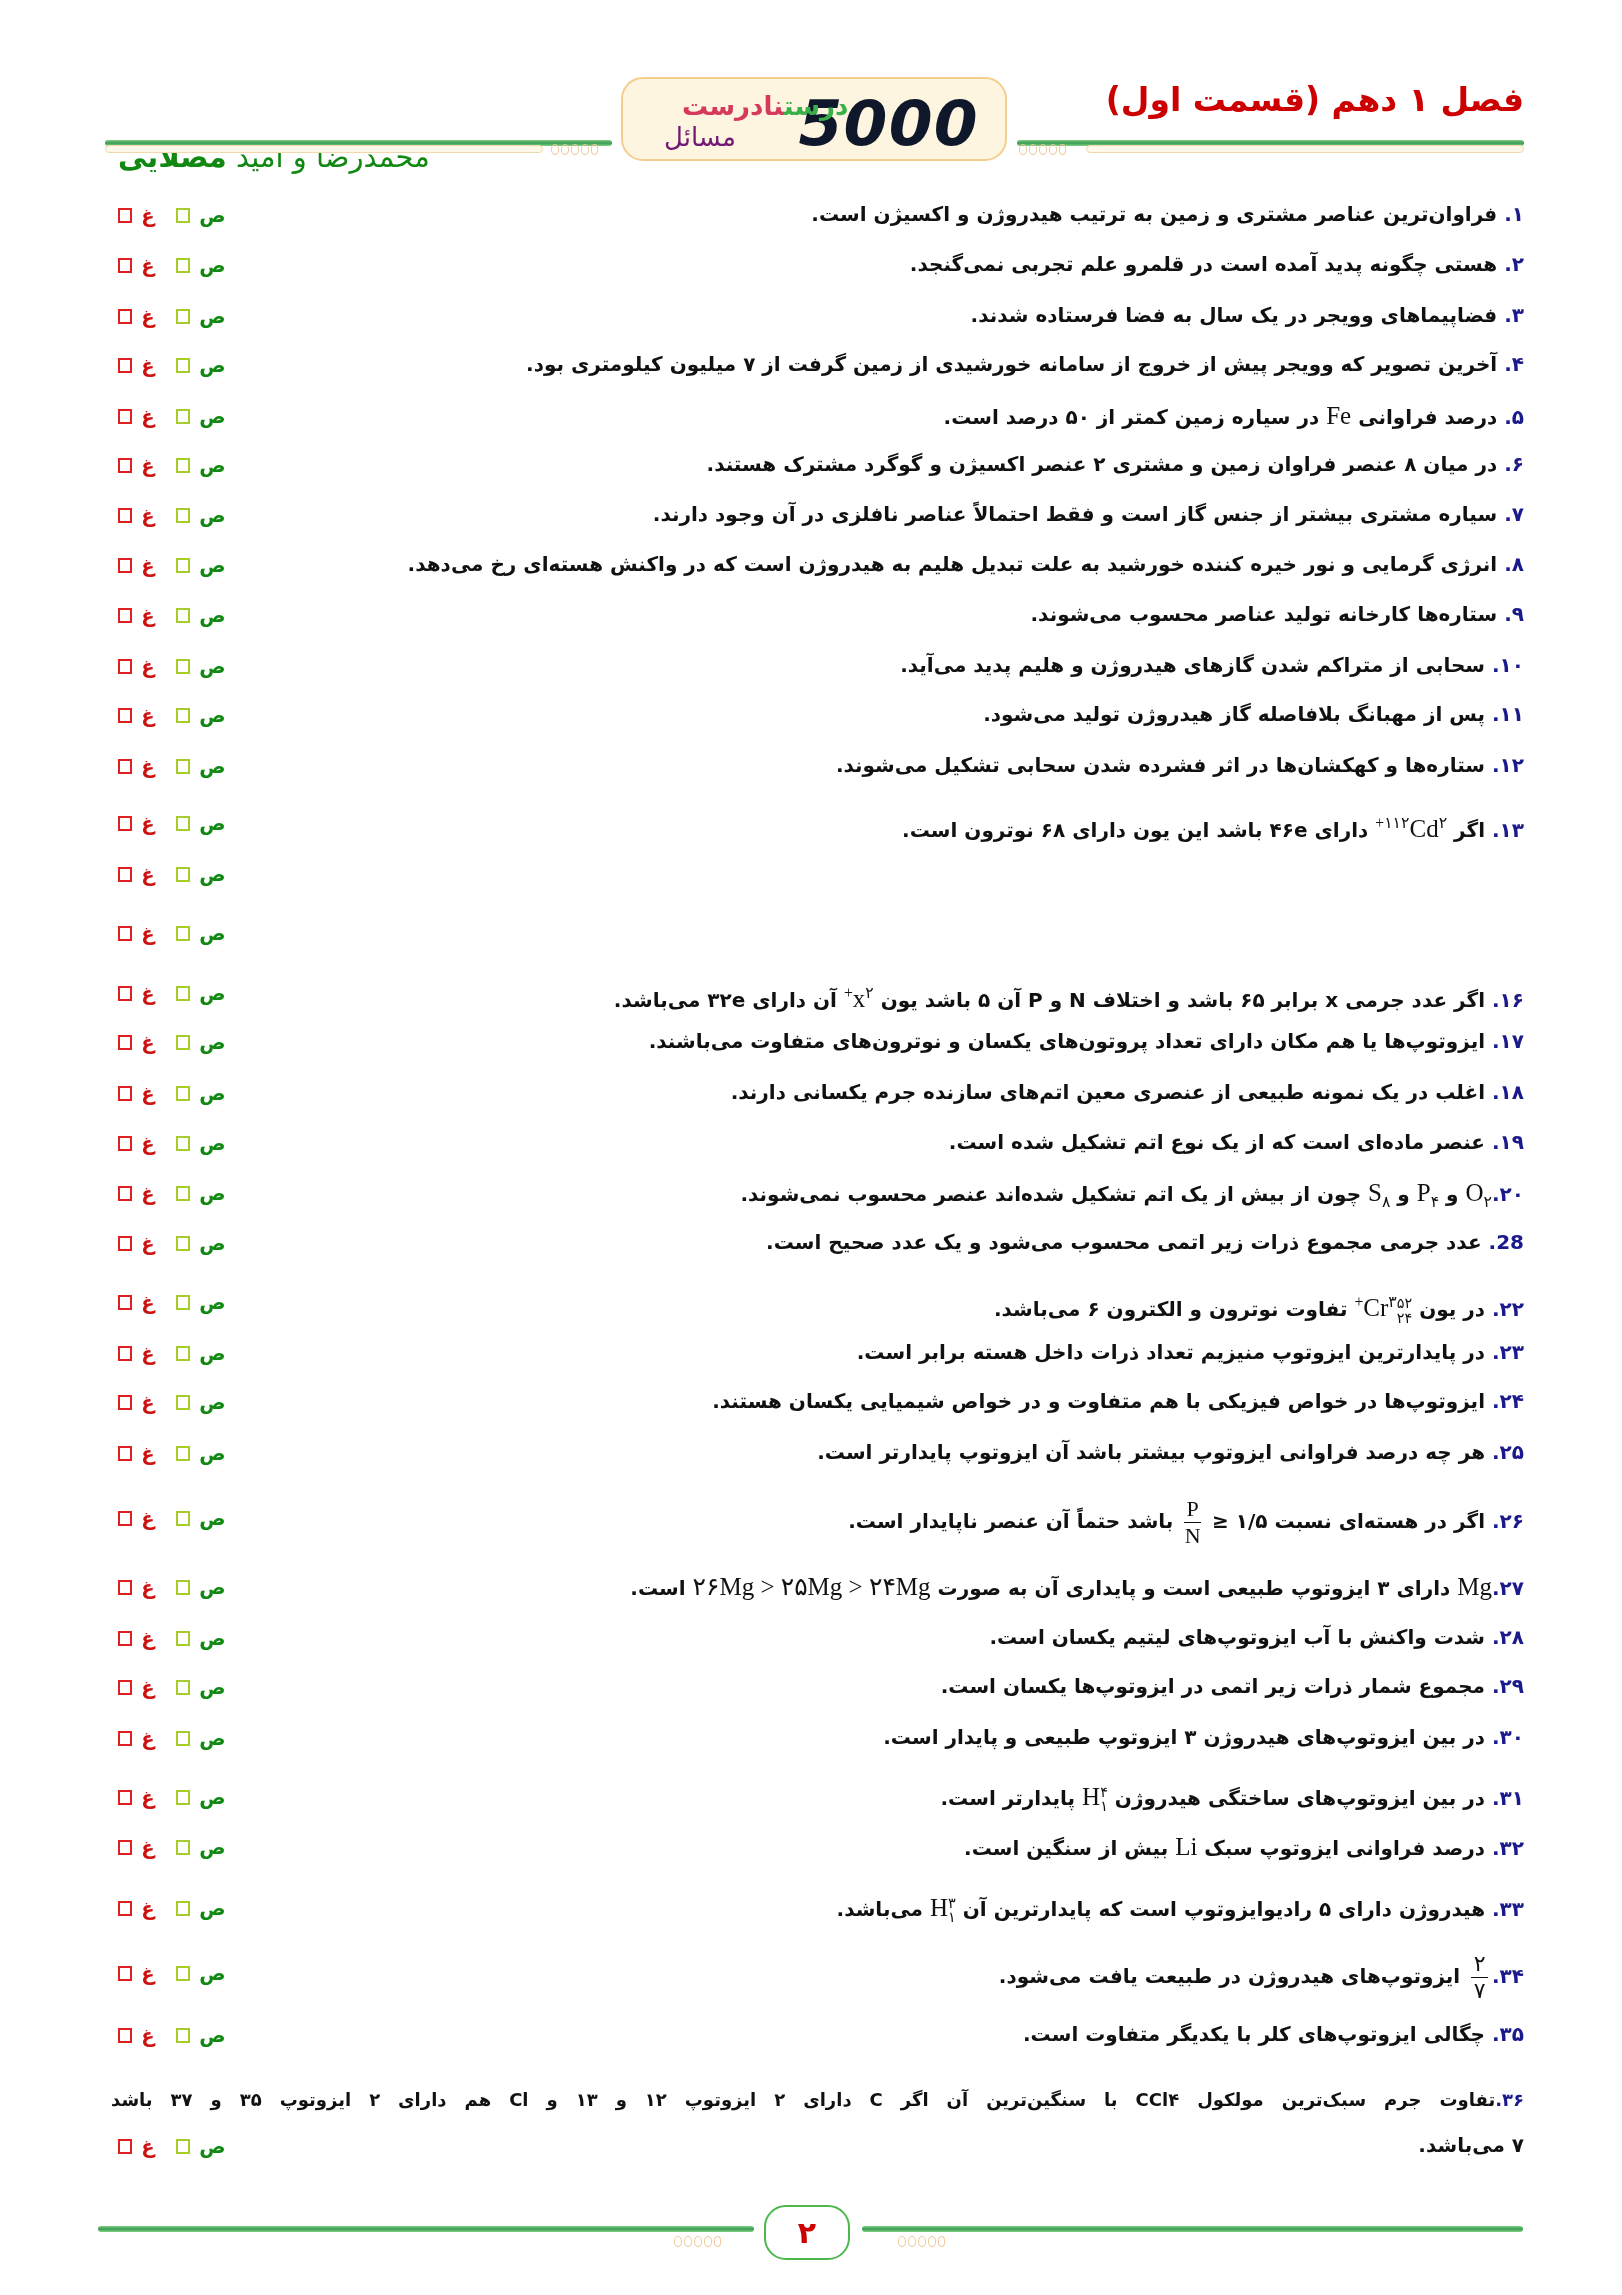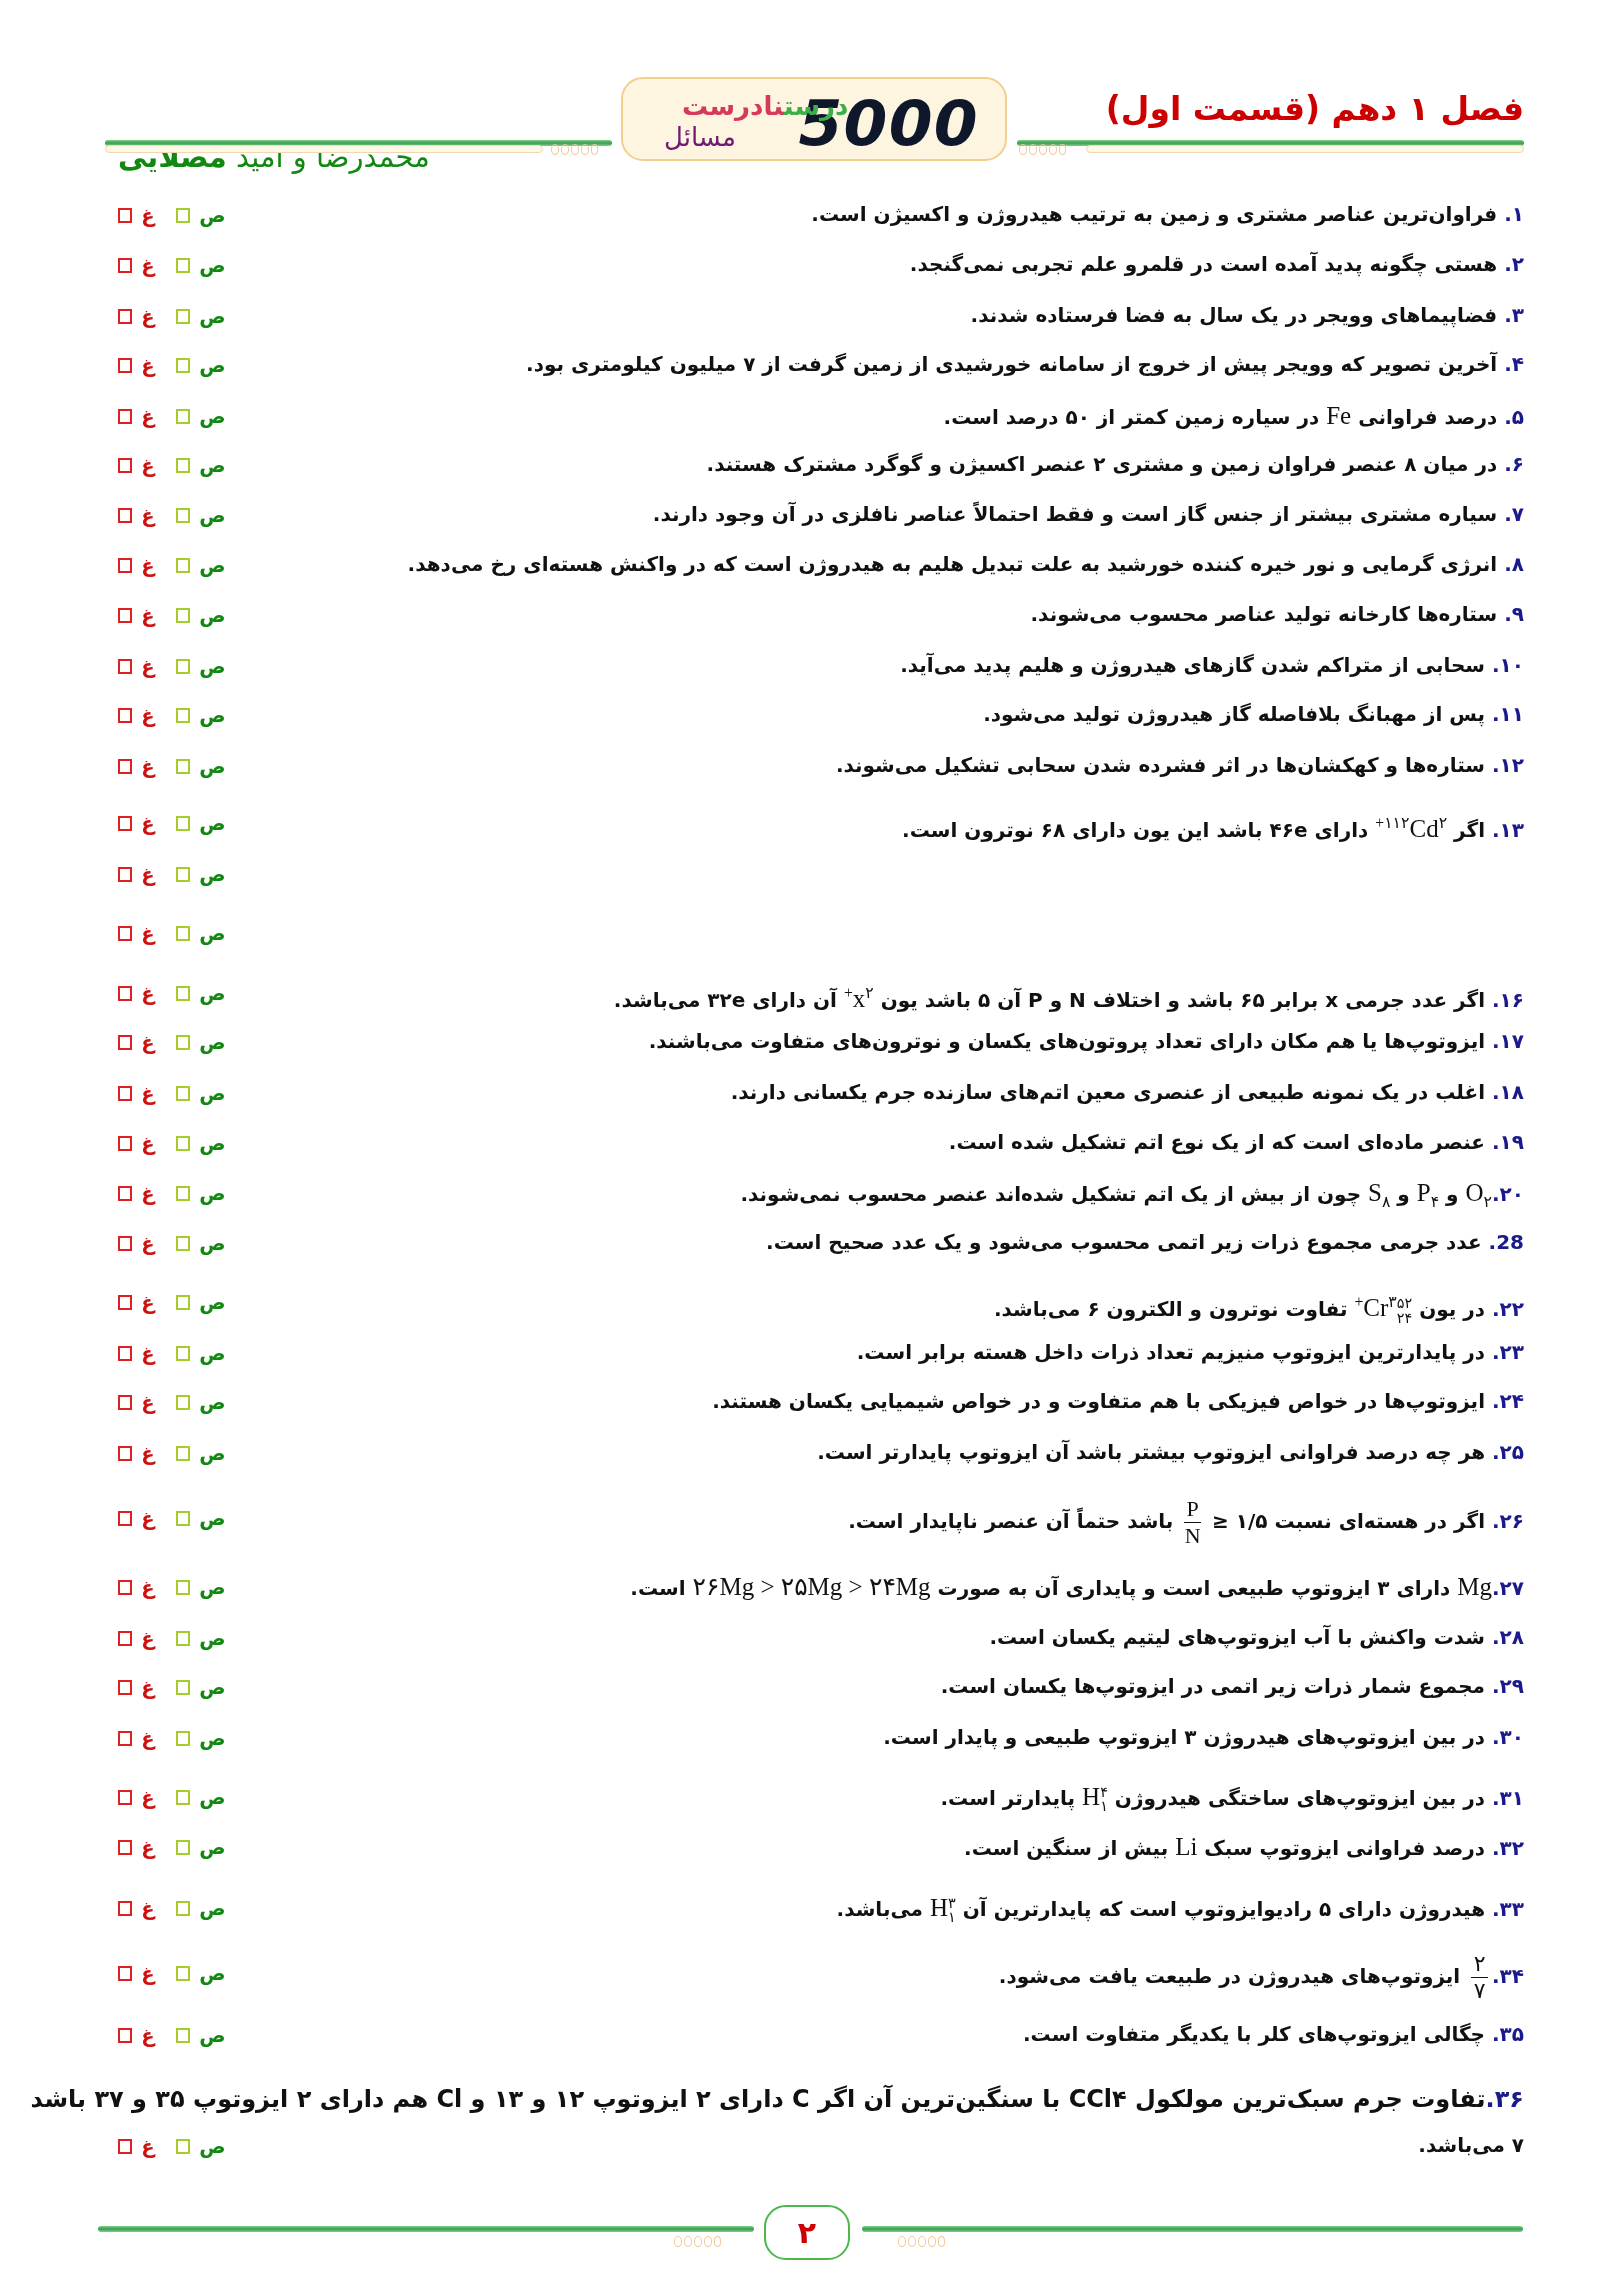--- a/index.html
+++ b/index.html
@@ -1,21 +1,21 @@
 <!DOCTYPE html>
 <html style="font-size:10.5px"><head>
 <meta charset="utf-8">
 <style>
   html, body { margin:0; padding:0; background:#ffffff; }
   body { width:1622px; height:2295px; position:relative; overflow:hidden;
          font-family:"DejaVu Sans", sans-serif; }
   .page { position:absolute; left:0; top:0; width:1622px; height:2295px; }
 
   
-  .hdr-title { position:absolute; right:98px; top:89px; font-size:33px; font-weight:bold;
+  .hdr-title { position:absolute; right:98px; top:80px; font-size:33px; font-weight:bold;
                color:#cc0000; direction:rtl; white-space:nowrap;margin-left:33px; }
   .hdr-author { position:absolute; left:118px; top:92px; font-size:29px; color:#118811;
                 direction:rtl; white-space:nowrap;margin-top:48px; }
   .hdr-author b { font-weight:bold; }
   .rule-green { position:absolute; height:5.9px; border-radius:3.3px;
                 background:linear-gradient(#7fd37f,#3a9a5a 50%,#7fd37f); }
   .rule-cream { position:absolute; height:7.9px; border-radius:4.6px; border:1.3px solid #f0d9b0;
                 background:#fff8e8; box-sizing:border-box; }
   .dots { position:absolute; display:flex; gap:2px; }
   .dots span { width:7.9px; height:10.5px; border:1.3px solid #f0c89a; border-radius:50%;
@@ -45,21 +45,21 @@
   .frac .bar { width:17px; border-top:1.3px solid #111; margin:2px 0; }
   .answers { position:absolute; left:19.6px; top:9.2px; display:flex; align-items:center; gap:9.2px;
              direction:ltr; }
   .box { width:14.4px; height:14.4px; box-sizing:border-box; cursor:pointer; }
   .box.wrong { border:2px solid #e02020; }
   .box.right { border:2px solid #a6cc2a; }
   .lbl-wrong { color:#cc1111; font-size:19.6px; font-weight:bold; }
   .lbl-right { color:#118811; font-size:19.6px; font-weight:bold; }
 
   .q36-line1 { position:absolute; right:98px; left:111px; top:2080px; direction:rtl;
-               font-size:24px; font-weight:bold; color:#111; text-align:justify;
+               font-size:18px; font-weight:bold; color:#111; text-align:justify;
                text-align-last:justify; line-height:39px; white-space:nowrap; }
 
   
   .page-badge { position:absolute; left:764px; top:2205px; width:86px; height:55px;
                 border:2px solid #4cb84c; border-radius:22px; box-sizing:border-box; background:#fff;
                 display:flex; align-items:center; justify-content:center; }
   .page-badge span { color:#cc0000; font-size:30px; font-weight:bold; }
 </style>
 </head>
 <body>

